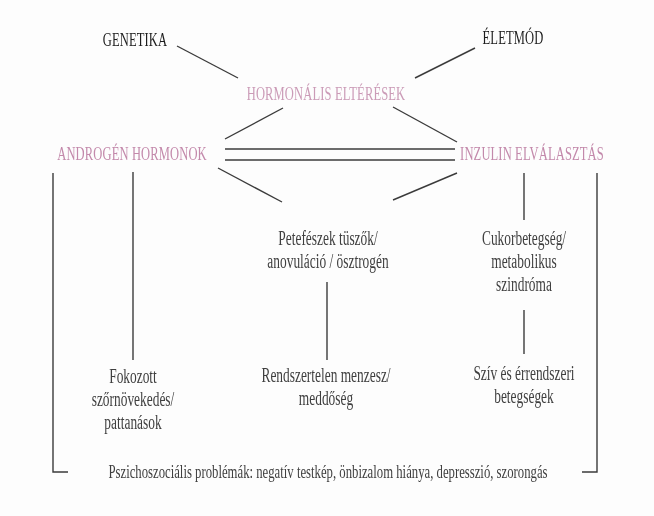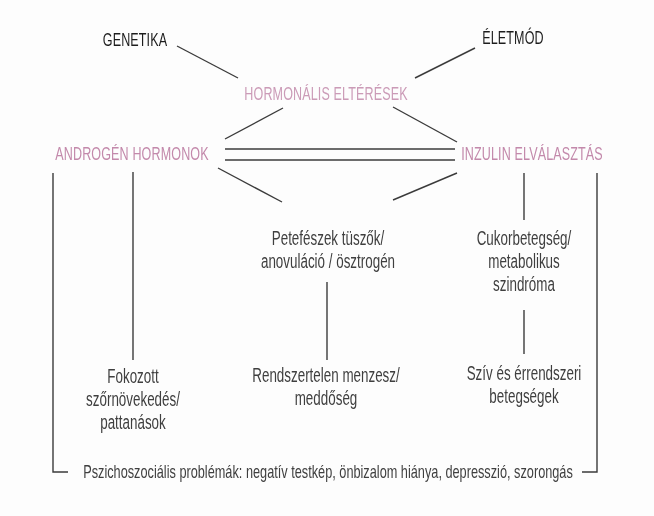--- a/index.html
+++ b/index.html
@@ -9,20 +9,21 @@
   html,body{margin:0;padding:0;}
   body{
     font-family:"Liberation Sans", sans-serif;
     background:#ffffff;
   }
   #stage{
     position:relative;
     width:654px;height:516px;
     background:var(--bg);
     overflow:hidden;
+    font-family:Liberation Serif, serif;
   }
   #wires{position:absolute;left:0;top:0;}
   #wires line, #wires polyline{
     stroke:var(--line);
     stroke-width:1.4;
     fill:none;
   }
   .node{
     position:absolute;
     text-align:center;

